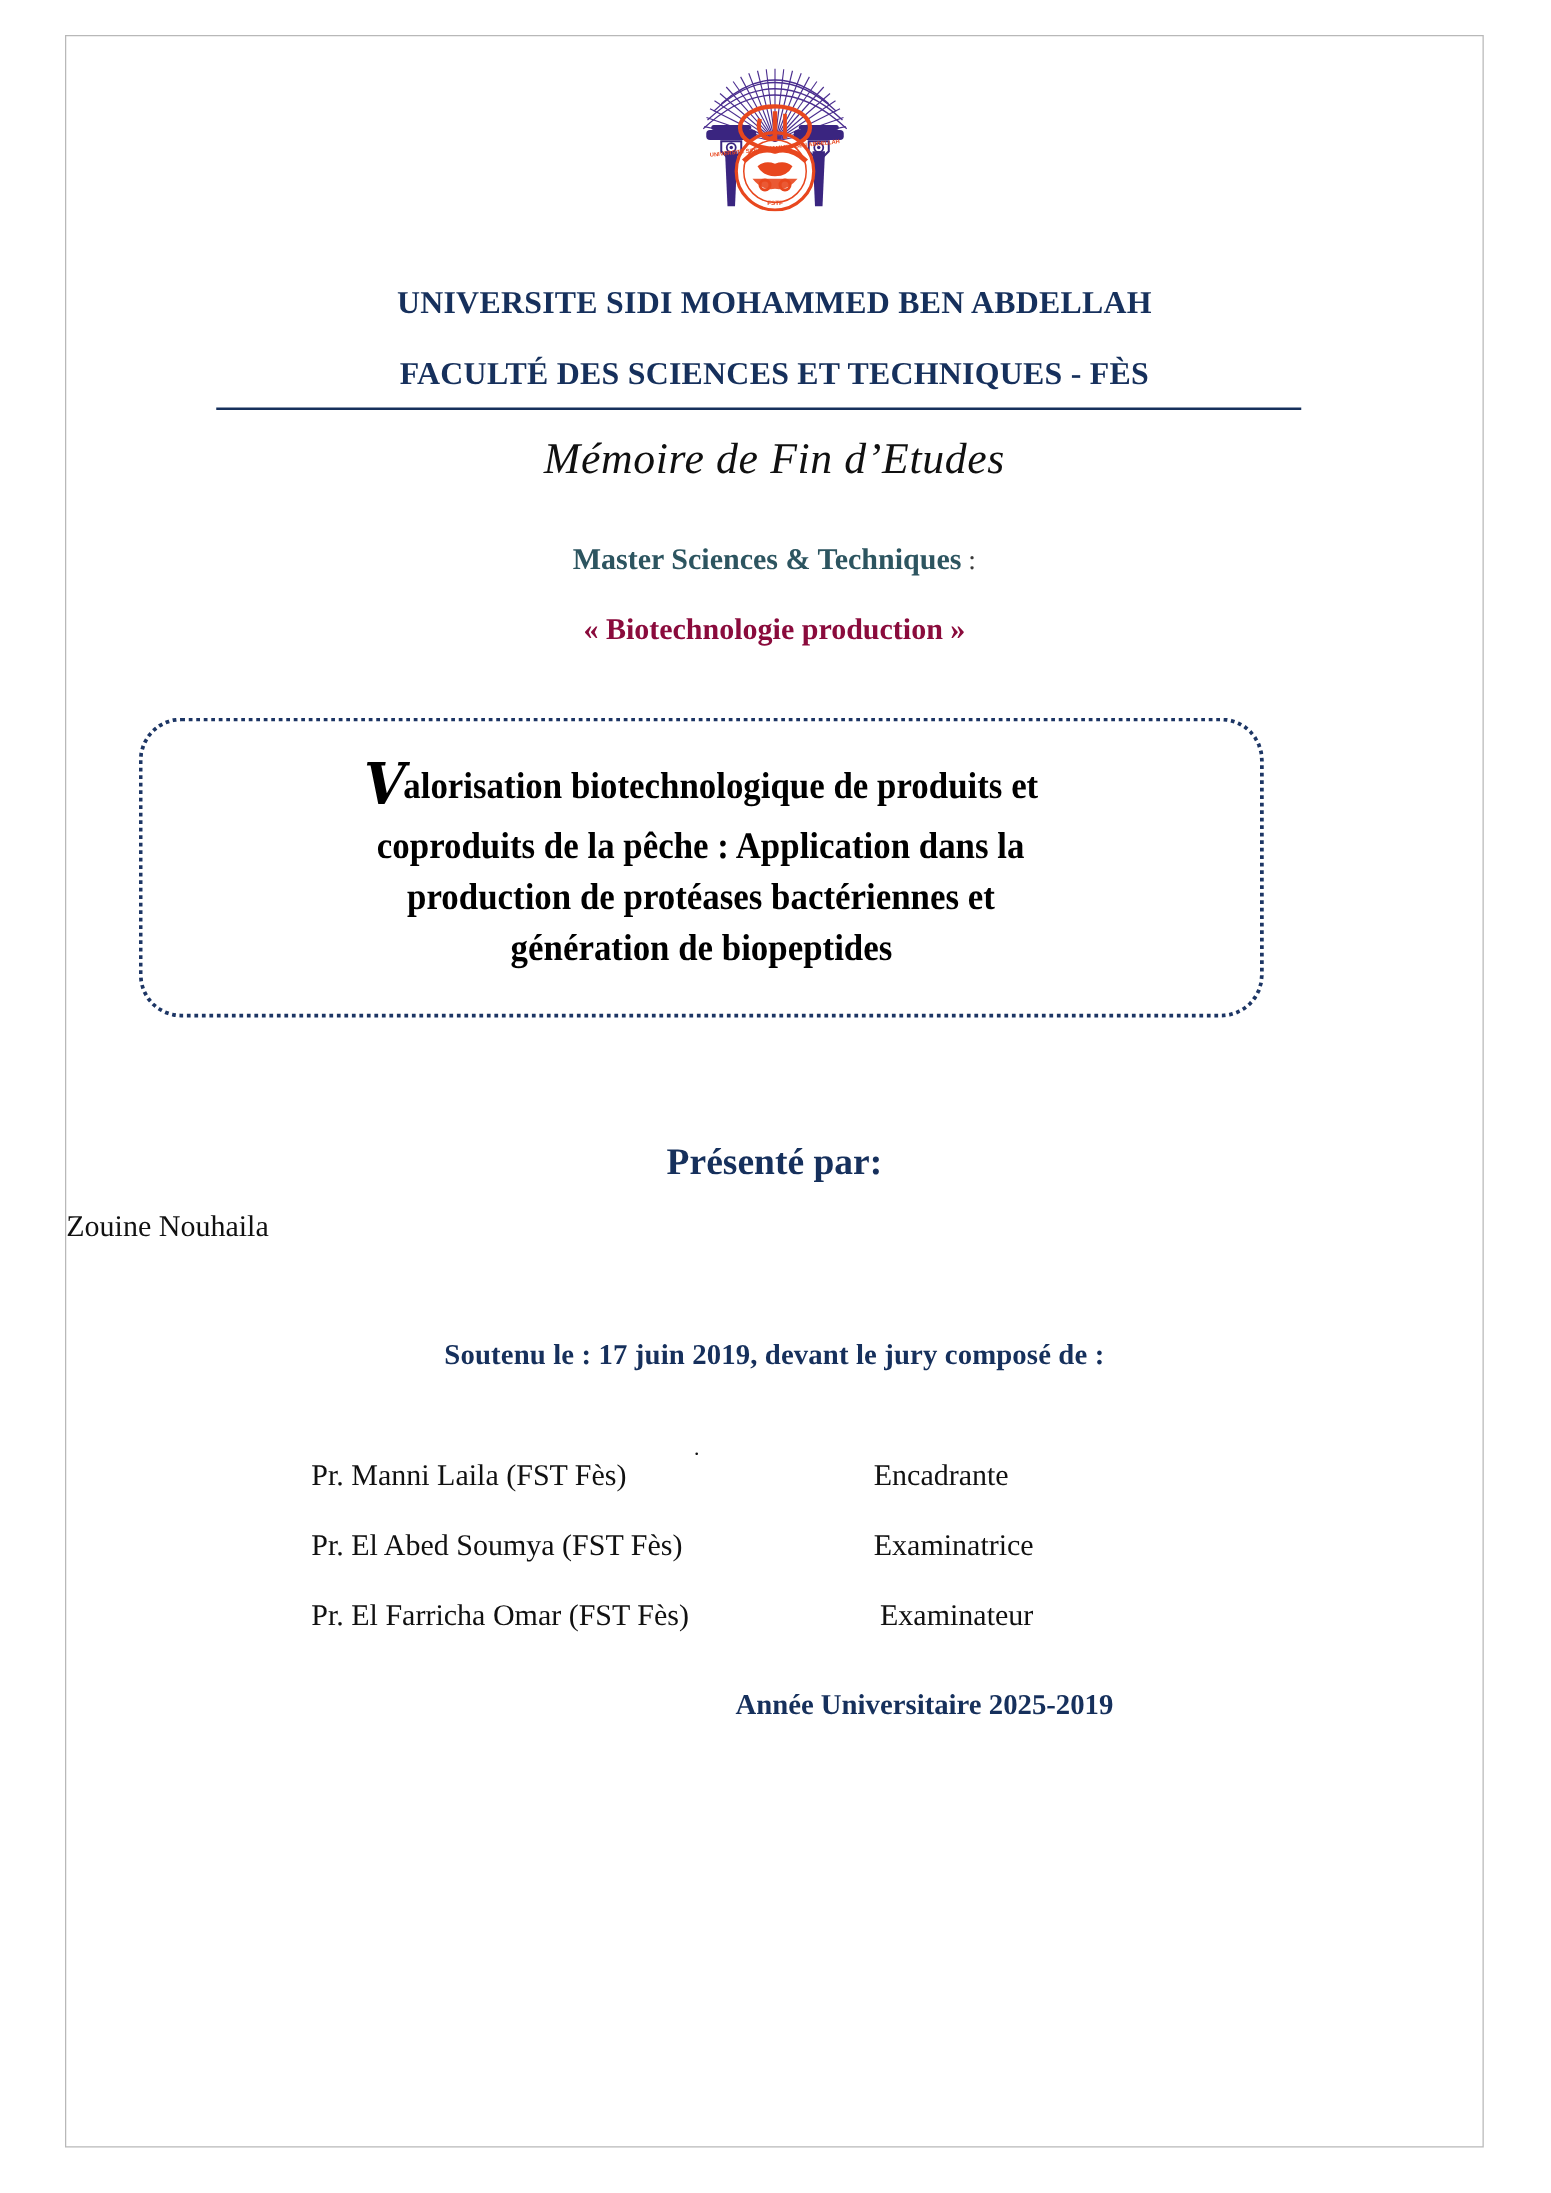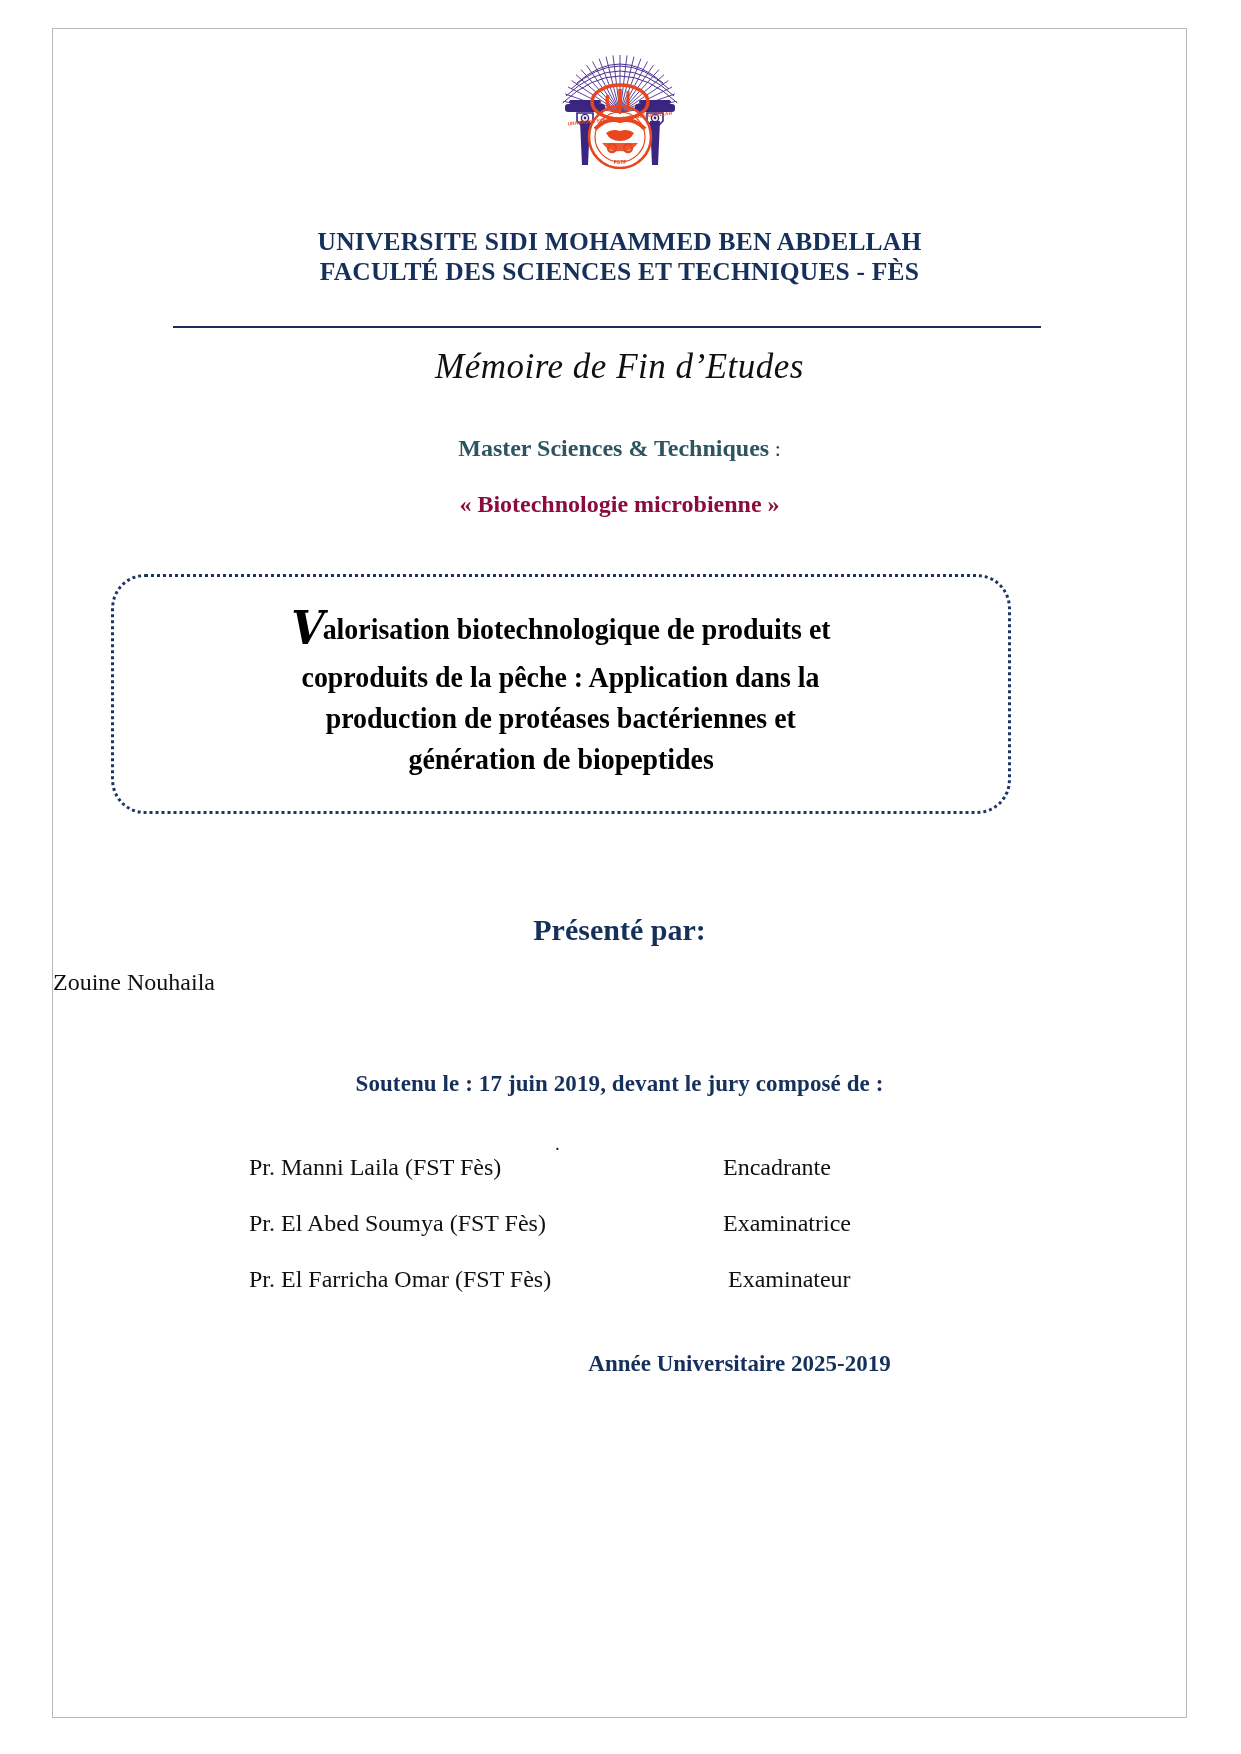--- a/index.html
+++ b/index.html
@@ -56,20 +56,21 @@
     letter-spacing: 0.2px;
     color: #16305c;
     white-space: nowrap;
   }
   .univ-line2 {
     font-family: "Liberation Serif", "DejaVu Serif", serif;
     font-weight: bold;
     font-size: 25.5px;
     letter-spacing: 0.2px;
     color: #16305c;
+    margin-top: 27px;
     white-space: nowrap;
   }
 
   .rule {
     position: absolute;
     left: 120px;
     top: 297px;
     width: 868px;
     height: 2px;
     background: #16305c;
@@ -188,23 +189,22 @@
 
   
   .jury {
     position: absolute;
     left: 196px;
     top: 1110px;
     width: 740px;
   }
   .jury-row {
     display: flex;
-    align-items: center;
+    align-items: flex-end;
     height: 56px;
-    gap: 24px;
   }
   .jury-name {
     width: 375px;
     font-size: 24px;
     color: #111;
     position: relative;
   }
   .jury-mark {
     position: absolute;
     left: 305px;
@@ -317,21 +317,21 @@
     <div class="univ-line2">FACULTÉ DES SCIENCES ET TECHNIQUES - FÈS</div>
   </div>
 
   <div class="rule"></div>
 
   <div class="memoire">Mémoire de Fin d’Etudes</div>
 
   <div class="master">
     <span>Master Sciences &amp; Techniques</span><span class="colon"> :</span>
   </div>
-  <div class="speciality">« Biotechnologie microbienne »</div>
+  <div class="speciality">« Biotechnologie production »</div>
 
   <div class="title-box">
     <div class="title-line l1"><span class="drop-v">V</span><span>alorisation biotechnologique de produits et</span></div>
     <div class="title-line">coproduits de la pêche : Application dans la</div>
     <div class="title-line">production de protéases bactériennes et</div>
     <div class="title-line">génération de biopeptides</div>
   </div>
 
   <div class="presente">Présenté par:</div>
   <div class="author">Zouine Nouhaila</div>

